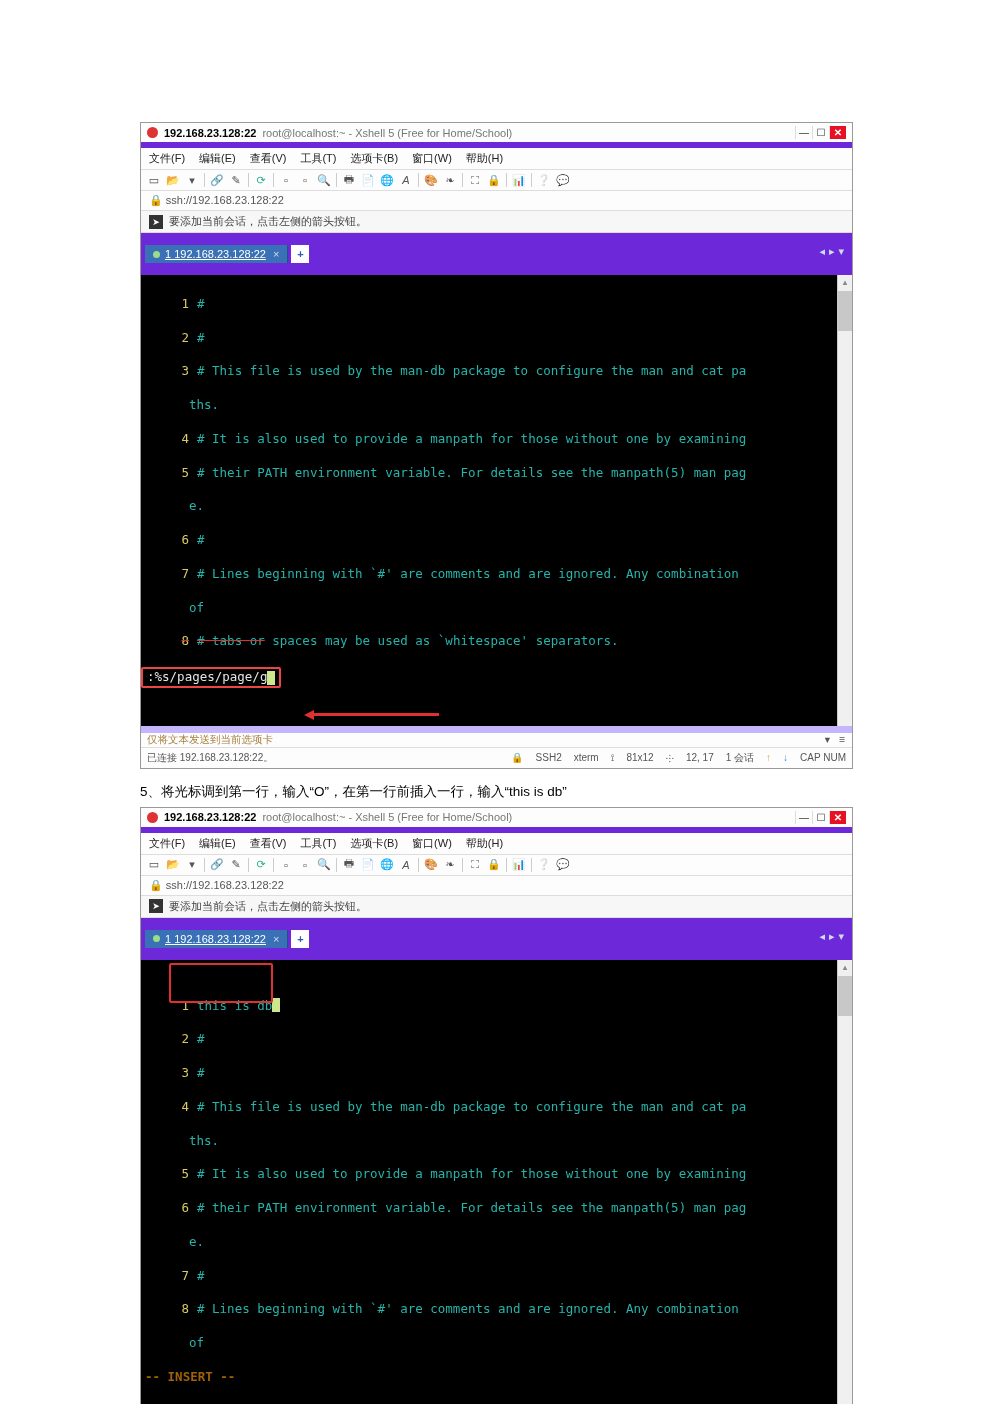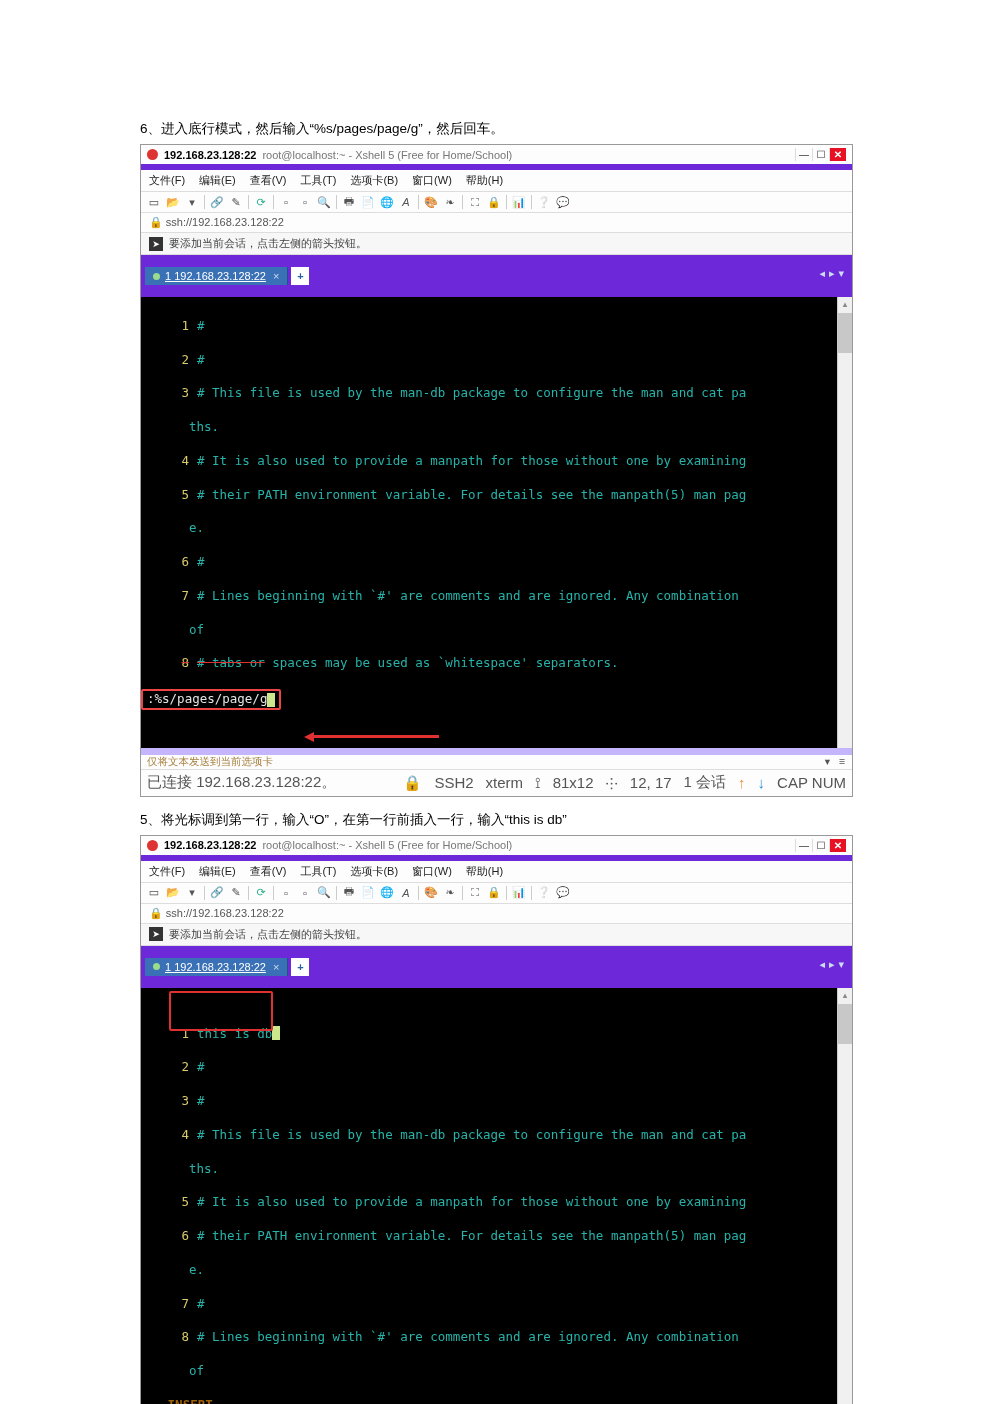--- a/index.html
+++ b/index.html
@@ -35,32 +35,31 @@
   .cmdline{color:#e5e5e5;background:#000;display:flex;align-items:center}
   .cmdline .cur{background:#cde88c;color:#000;display:inline-block;width:8px;height:14px}
   .redbox1{border:2px solid #ef4444;border-radius:2px}
   .redarrow{position:absolute;border-top:3px solid #e03030;height:0}
   .redarrow::before{content:"";position:absolute;left:-10px;top:-6px;border:5px solid transparent;border-right:10px solid #e03030}
   .scroll{position:absolute;right:0;top:0;bottom:0;width:14px;background:#f0f0f0;border-left:1px solid #ccc}
   .scroll .thumb{background:#c8c8c8;height:40px;margin-top:2px;width:14px}
   .scroll .chev{height:14px;display:flex;align-items:center;justify-content:center;color:#888;font-size:9px;background:#f0f0f0}
   .footer1{display:flex;padding:0 6px;color:#a8803f;font-size:10.5px;border-top:7px solid #c4b5fd}
   .footer1 .more{margin-left:auto;color:#555;letter-spacing:1px}
-  .footer2{display:flex;align-items:center;gap:12px;padding:3px 6px;border-top:1px solid #ddd;color:#555;font-size:15px}
+  .footer2{display:flex;align-items:center;gap:12px;padding:3px 6px;border-top:1px solid #ddd;color:#555;font-size:10px}
   .footer2 .sp{flex:1}
   .up{color:#e89838}
   .down{color:#2a8fd6}
   .termwrap{position:relative}
 </style>
 </head>
 <body>
 
 <div class="page">
 
-  <div class="step">6、进入底行模式，然后输入“%s/pages/page/g”，然后回车。</div>
 
   <div class="xshell">
     <div class="titlebar">
       <span class="logo"></span>
       <span class="ip">192.168.23.128:22</span>
       <span class="subtitle">root@localhost:~ - Xshell 5 (Free for Home/School)</span>
       <div class="winbtns">
         <span class="wb">—</span>
         <span class="wb">☐</span>
         <span class="wb wclose">✕</span>

